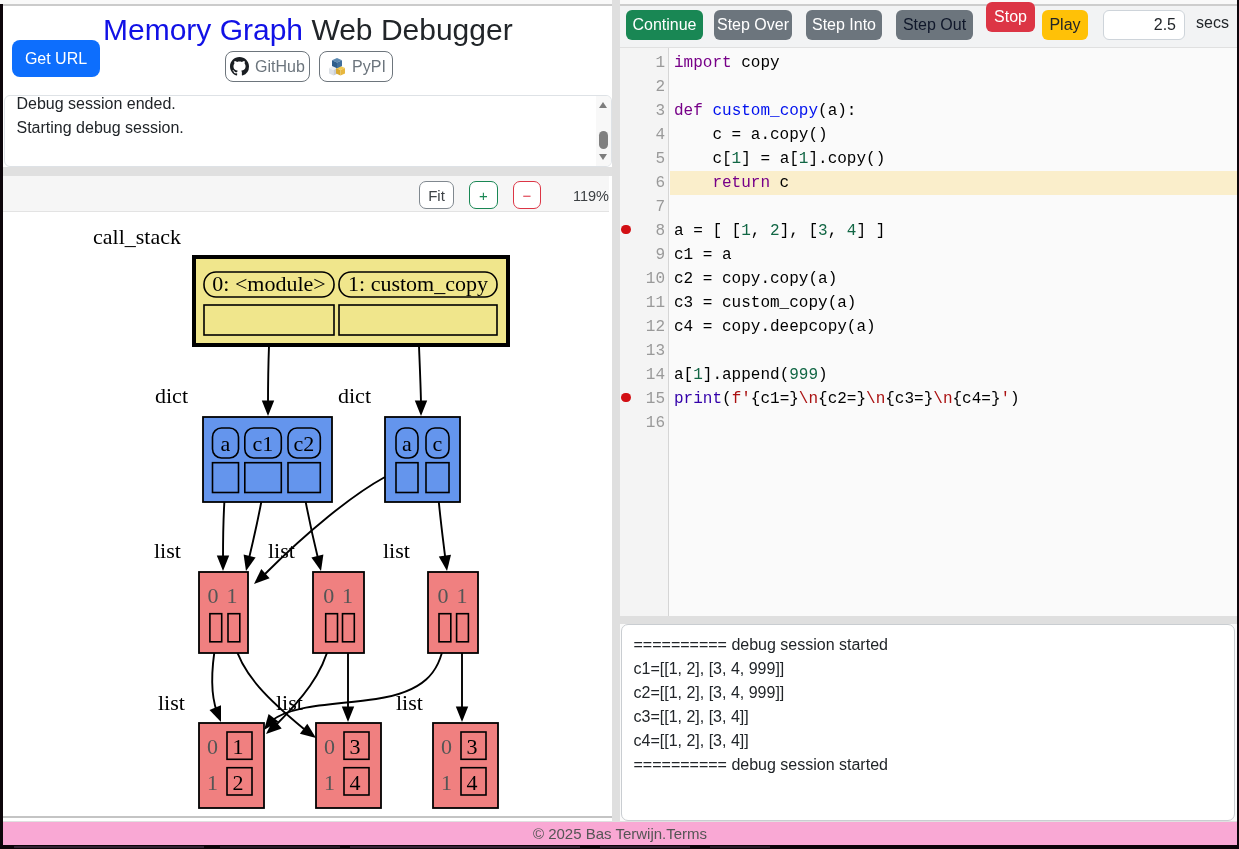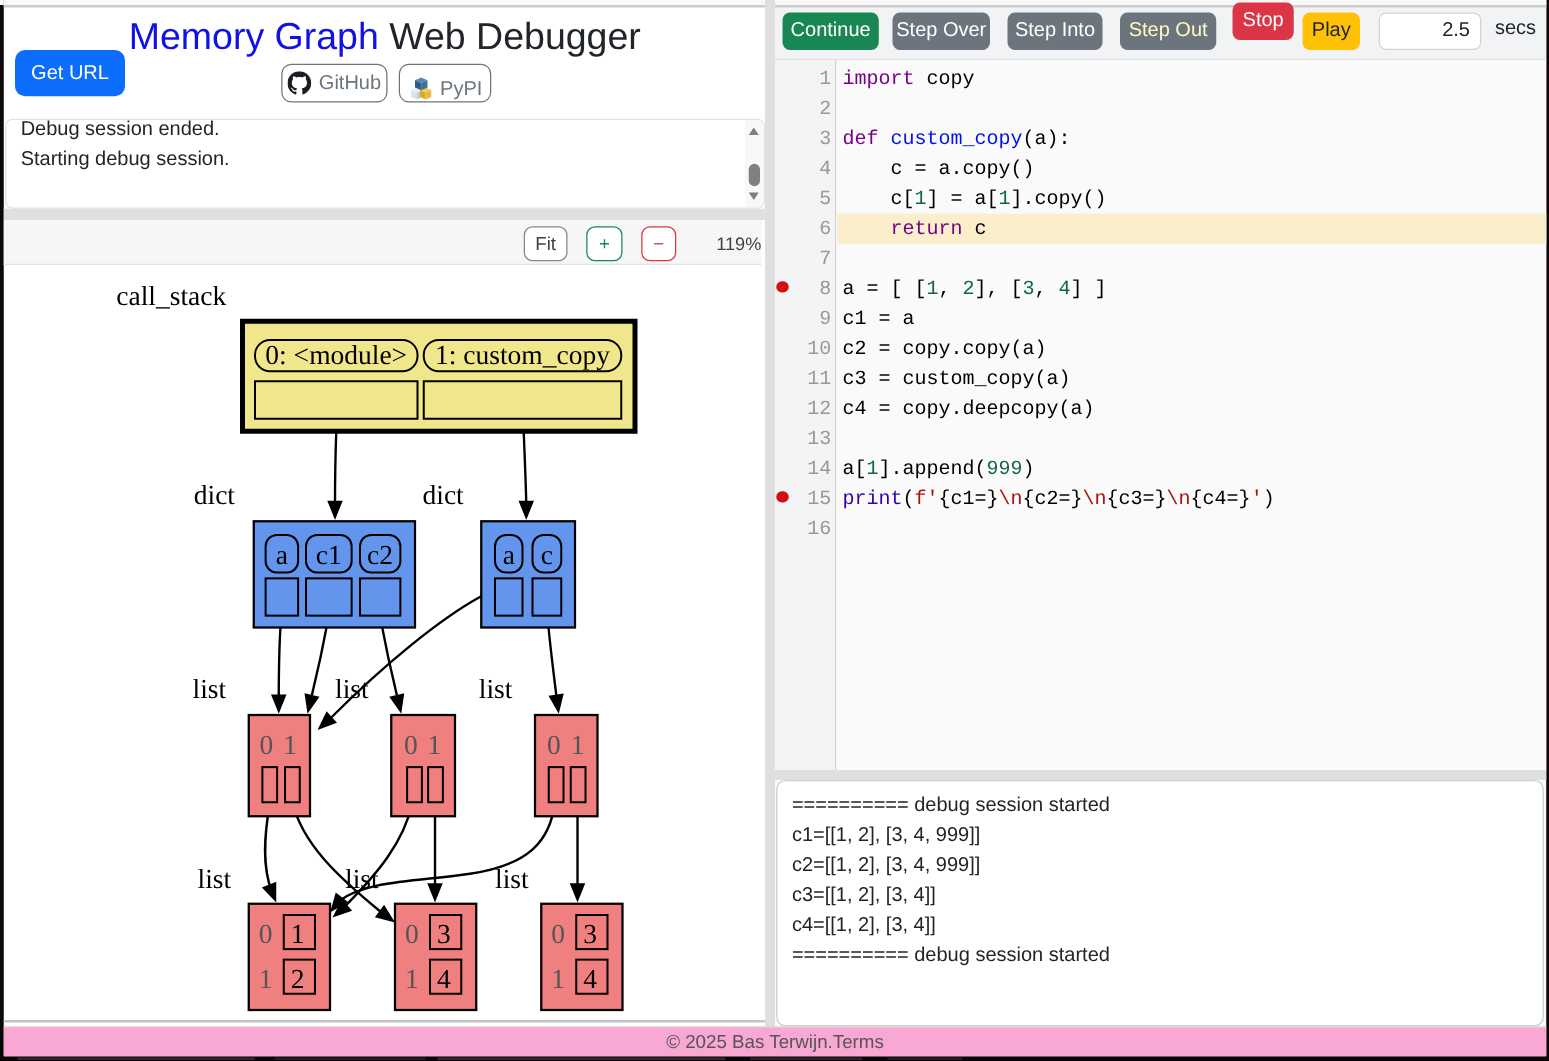--- a/index.html
+++ b/index.html
@@ -25,21 +25,21 @@
   <div class="abs" style="left:0;top:0;width:609px;height:4px;background:#f9f9f9"></div>
       <div class="abs" style="left:0;top:4px;width:609px;height:1.5px;background:#cbcbcb"></div>
 
   <div class="abs btn" style="left:9px;top:40px;width:88px;height:37px;background:#0d6efd;color:#fff;border-radius:8px">Get URL</div>
   <div class="abs" style="left:100px;top:13px;font-size:30px;font-weight:400;color:#212529;white-space:nowrap"><span style="color:#1111e6">Memory Graph</span> Web Debugger</div>
   <div class="abs" style="left:222px;top:51px;width:85px;height:31px;border:1px solid #6d757c;border-radius:8px;display:flex;align-items:center;justify-content:center;gap:6px;font-size:16px;color:#6c757d">
     <svg width="19" height="19" viewBox="0 0 16 16">
           <path fill="#1a1e22" d="M8 0C3.58 0 0 3.58 0 8c0 3.54 2.29 6.53 5.47 7.59.4.07.55-.17.55-.38 0-.19-.01-.82-.01-1.49-2.01.37-2.53-.49-2.69-.94-.09-.23-.48-.94-.82-1.13-.28-.15-.68-.52-.01-.53.63-.01 1.08.58 1.23.82.72 1.21 1.87.87 2.33.66.07-.52.28-.87.51-1.07-1.78-.2-3.64-.89-3.64-3.95 0-.87.31-1.59.82-2.15-.08-.2-.36-1.02.08-2.12 0 0 .67-.21 2.2.82.64-.18 1.32-.27 2-.27s1.36.09 2 .27c1.53-1.04 2.2-.82 2.2-.82.44 1.1.16 1.92.08 2.12.51.56.82 1.27.82 2.15 0 3.07-1.87 3.75-3.65 3.95.29.25.54.73.54 1.48 0 1.07-.01 1.93-.01 2.2 0 .21.15.46.55.38A8.01 8.01 0 0 0 16 8c0-4.42-3.58-8-8-8z"></path>
         </svg>
     GitHub</div>
-  <div class="abs" style="left:316px;top:51px;width:74px;height:31px;border:1px solid #6d757c;border-radius:8px;display:flex;align-items:flex-end;justify-content:center;gap:6px;font-size:16px;color:#6c757d">
+  <div class="abs" style="left:316px;top:51px;width:74px;height:31px;border:1px solid #6d757c;border-radius:8px;display:flex;align-items:center;justify-content:center;gap:6px;font-size:16px;color:#6c757d">
     <svg width="20" height="20" viewBox="0 0 20 20">
           <g>
             <path fill="#dde1e6" d="M3,11 L3,16.5 L7.5,18.5 L7.5,13 Z"></path>
             <path fill="#eceff2" d="M7.5,9 L12,11 L7.5,13 L3,11 Z"></path>
             <path fill="#c8cdd4" d="M12,11 L12,16.5 L7.5,18.5 L7.5,13 Z"></path>
             <path fill="#d9a92f" d="M10,11 L10,16.5 L14.5,18.5 L14.5,13 Z"></path>
             <path fill="#f3ca52" d="M14.5,9 L19,11 L14.5,13 L10,11 Z"></path>
             <path fill="#e7b73e" d="M19,11 L19,16.5 L14.5,18.5 L14.5,13 Z"></path>
             <path fill="#5b88b0" d="M11,1 L16,3.2 L11,5.4 L6,3.2 Z"></path>
             <path fill="#416f9c" d="M16,3.2 L16,9 L11,11.2 L11,5.4 Z"></path>
@@ -166,21 +166,21 @@
 
 <div class="abs" style="left:612px;top:0;width:8px;height:845px;background:#dfdfdf"></div>
 
 <div class="abs" style="left:620px;top:0;width:617px;height:845px;background:#fafafa">
   <div class="abs" style="left:0;top:0;width:617px;height:48px;background:#f2f3f4;border-bottom:1px solid #e0e0e0"></div>
       <div class="abs" style="left:0;top:0;width:617px;height:4px;background:#f9f9f9"></div>
       <div class="abs" style="left:0;top:4px;width:617px;height:1.5px;background:#cdcdcd"></div>
   <div class="abs btn" style="left:6px;top:10px;width:77px;height:30px;background:#198754;color:#fff">Continue</div>
   <div class="abs btn" style="left:94px;top:10px;width:78px;height:30px;background:#6c757d;color:#fff">Step Over</div>
   <div class="abs btn" style="left:186px;top:10px;width:76px;height:30px;background:#6c757d;color:#fff">Step Into</div>
-  <div class="abs btn" style="left:276px;top:10px;width:77px;height:30px;background:#6c757d;color:#fef9c3">Step Out</div>
+  <div class="abs btn" style="left:276px;top:10px;width:77px;height:30px;background:#6c757d;color:#0f172a">Step Out</div>
   <div class="abs btn" style="left:366px;top:2px;width:49px;height:30px;background:#dc3545;color:#fff">Stop</div>
   <div class="abs btn" style="left:422px;top:10px;width:46px;height:30px;background:#ffc107;color:#212529">Play</div>
   <div class="abs" style="left:483px;top:10px;width:82px;height:30px;background:#fff;border:1px solid #ced4da;border-radius:6px;font-size:16px;color:#212529;text-align:right;line-height:28px;padding-right:8px">2.5</div>
   <div class="abs" style="left:576px;top:14px;font-size:16px;color:#212529">secs</div>
 
   <div class="abs" style="left:0;top:48px;width:617px;height:568px;background:#fafafa">
     <div class="abs" style="left:0;top:0;width:49px;height:568px;background:#f4f4f4;border-right:1px solid #d5d5d5"></div>
     <div class="abs" style="left:50px;top:123px;width:567px;height:24px;background:#faeecb"></div>
     <div class="abs" style="left:1px;top:176.7px;width:9.6px;height:9.6px;border-radius:50%;background:#d20f14"></div>
     <div class="abs" style="left:1px;top:344.7px;width:9.6px;height:9.6px;border-radius:50%;background:#d20f14"></div>

